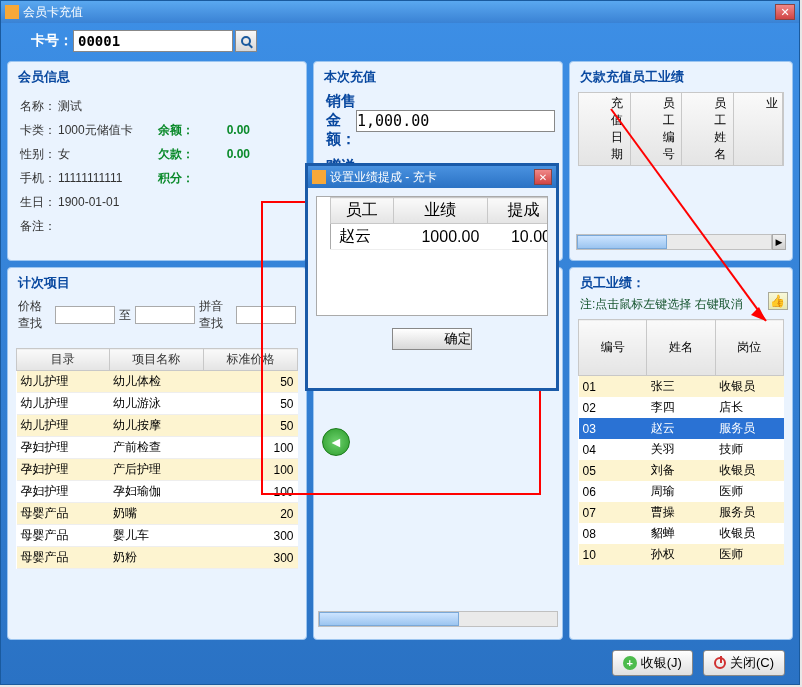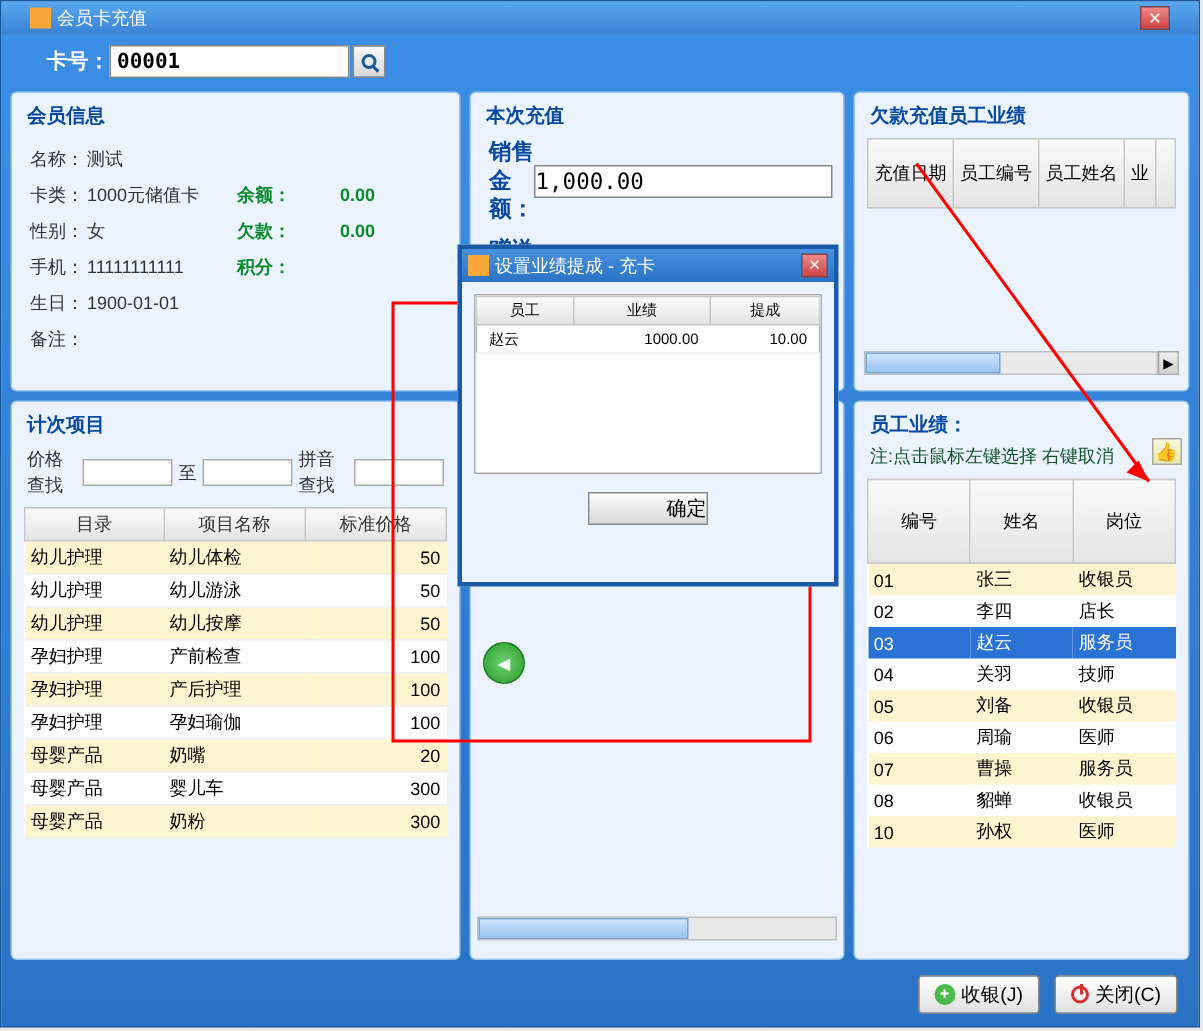--- a/index.html
+++ b/index.html
@@ -1,19 +1,19 @@
 <!DOCTYPE html>
 <html><head>
 <meta charset="utf-8">
 <style>
 * { box-sizing: border-box; margin: 0; padding: 0; }
 body { font-family: "SimSun", "宋体", sans-serif; font-size: 12px; background: #e8e8e8; width: 802px; height: 687px; overflow: hidden; position: relative; }
 
 .window { background: linear-gradient(#3d8fe6, #2a72c4); border: 1px solid #1a5a9e; width: 800px; height: 685px; position: relative; }
-.titlebar { height: 22px; background: linear-gradient(#5aa8f0, #3a82d4); display: flex; align-items: center; padding: 0 19px; color: #fff; font-size: 12px; }
+.titlebar { height: 22px; background: linear-gradient(#5aa8f0, #3a82d4); display: flex; align-items: center; padding: 0 4px; color: #fff; font-size: 12px; }
 .titlebar-icon { width: 14px; height: 14px; background: #f7a838; margin-right: 4px; }
 .titlebar-spacer { flex: 1; }
 .close-btn { width: 20px; height: 16px; background: linear-gradient(#f08888,#d04444); border: 1px solid #884444; color: #fff; display: flex; align-items: center; justify-content: center; font-size: 11px; cursor: pointer; }
 
 .search-row { height: 36px; display: flex; align-items: center; padding-left: 30px; color: #fff; font-size: 14px; font-weight: bold; }
 .card-input { width: 160px; height: 22px; border: 1px solid #888; background: #fff; font-size: 14px; padding: 0 4px; font-weight: bold; font-family: monospace; }
 .search-btn { width: 22px; height: 22px; border: 1px solid #888; background: linear-gradient(#f8f8f8,#d8d8d8); margin-left: 2px; display: flex; align-items: center; justify-content: center; cursor: pointer; }
 .magnifier { width: 10px; height: 10px; border: 2px solid #1a5a9e; border-radius: 50%; position: relative; }
 .magnifier::after { content: ""; position: absolute; width: 5px; height: 2px; background: #1a5a9e; bottom: -3px; right: -4px; transform: rotate(45deg); }
 
@@ -29,37 +29,37 @@
 .info-grid { padding: 6px 8px; line-height: 24px; font-size: 12px; color: #333; }
 .info-row { display: flex; }
 .info-label { width: 38px; }
 .info-value { min-width: 100px; }
 .green-label { color: #0a8a2a; font-weight: bold; width: 44px; }
 .green-val { color: #0a8a2a; font-weight: bold; text-align: right; width: 48px; }
 
 .count-items { flex: 1; overflow: hidden; }
 .item-search { padding: 4px 6px; color: #333; display: flex; align-items: center; gap: 4px; }
 .item-search input { width: 60px; border: 1px solid #aaa; height: 18px; }
-.item-table { margin: 2px 4px; background:#fff; }
+.item-table { margin: 12px 4px; background:#fff; }
 .tbl { width: 100%; border-collapse: collapse; font-size: 12px; }
 .tbl th { background: linear-gradient(#fafafa,#e4e4e4); border: 1px solid #c8c8c8; padding: 2px 4px; font-weight: normal; color: #333; text-align: center; }
 .tbl td { padding: 2px 4px; border-bottom: 1px solid #eee; }
 .tbl tr.alt { background: #fdf4d0; }
 .num-r { text-align: right; }
 
 .recharge { height: 200px; position: relative; }
 .recharge-row { display: flex; align-items: center; padding: 4px 8px; font-size: 14px; }
 .recharge-label { color: #0a49a0; font-weight: bold; font-size: 15px; width: 80px; }
 .recharge-input { flex:1; height: 22px; border: 1px solid #888; font-family: monospace; font-size: 15px; padding-right: 6px; }
 
 .red-rect { position: absolute; border: 2px solid #ff0000; top: 200px; left: 260px; width: 280px; height: 294px; pointer-events: none; z-index: 50; }
 
 .owe-history { height: 200px; position: relative; }
 .owe-head { display: flex; background: linear-gradient(#fafafa,#e4e4e4); border: 1px solid #c8c8c8; margin: 4px; font-size: 12px; }
-.owe-head div { padding: 14px 4px; border-right: 1px solid #c8c8c8; }
+.owe-head div { padding: 2px 4px; border-right: 1px solid #c8c8c8; margin-left: 28px; }
 .scroll-track { position: absolute; bottom: 10px; left: 6px; right: 20px; height: 16px; background: #eaeaea; border: 1px solid #c0c0c0; }
 .scroll-thumb { width: 90px; height: 100%; background: linear-gradient(#cde4ff,#9cc5f0); border: 1px solid #7aa8d8; }
 .scroll-arrow { position: absolute; bottom: 10px; right: 6px; height: 16px; width: 14px; background: linear-gradient(#f0f0f0,#d0d0d0); border: 1px solid #aaa; display:flex; align-items:center; justify-content:center; font-size:9px; }
 
 .staff-perf { flex: 1; position: relative; }
 .staff-note { color: #14532d; padding: 2px 6px; font-size: 12px; }
 .thumbs-btn { position: absolute; top: 24px; right: 4px; width: 20px; height: 18px; background: linear-gradient(#f8f8d8,#e8e8b0); border: 1px solid #aa9; display:flex; align-items:center; justify-content:center; cursor:pointer; }
 .staff-tbl { margin: 4px; }
 .staff-tbl table { width: 100%; border-collapse: collapse; font-size: 12px; background:#fff; }
 .staff-tbl th { background: linear-gradient(#fafafa,#e4e4e4); border: 1px solid #c8c8c8; padding: 19px; font-weight: normal; text-align: center; }
@@ -78,21 +78,21 @@
 .big-btn { height: 26px; border: 1px solid #888; border-radius: 3px; padding: 0 10px; display: flex; align-items: center; gap: 4px; font-size: 13px; cursor: pointer; background: linear-gradient(#fff,#e0e0e0); }
 .icon-plus { width: 14px; height: 14px; border-radius: 50%; background: #4cbb4c; color:#fff; display:flex; align-items:center; justify-content:center; font-size:11px; font-weight:bold; }
 .icon-off { width: 12px; height: 12px; border-radius:50%; border: 2px solid #d03030; position:relative; }
 .icon-off::after { content:""; position:absolute; top:-3px; left:4px; width:2px; height:7px; background:#d03030; }
 
 .dialog { position: absolute; top: 162px; left: 304px; width: 254px; height: 228px; border: 3px solid #1a5aa8; background: #eaf3fe; z-index: 100; }
 .dialog-tb { height: 22px; background: linear-gradient(#4a92e0,#2a72c4); display: flex; align-items: center; color: #fff; font-size: 12px; padding: 0 4px; }
 .dialog-tb .titlebar-icon { margin-right:4px; }
 .dialog-close { width: 18px; height: 16px; background: linear-gradient(#f08888,#d04444); border: 1px solid #884444; display:flex; align-items:center; justify-content:center; color:#fff; font-size:10px; cursor:pointer; }
 .dialog-body { padding: 8px; }
-.dialog-tbl { width: 100%; background: #fff; border: 1px solid #aaa; border-collapse: collapse; font-size:10px; }
+.dialog-tbl { width: 100%; background: #fff; border: 1px solid #aaa; border-collapse: collapse; font-size:16px;margin-left:13px; }
 .dialog-tbl th { background: linear-gradient(#fafafa,#e4e4e4); border:1px solid #c8c8c8; padding: 2px 8px; font-weight: normal; text-align:center; }
 .dialog-tbl td { padding: 2px 8px; border-bottom:1px solid #eee; text-align:right; }
 .dialog-tbl td:first-child { text-align:left; }
 .dialog-list { height: 120px; background:#fff; border:1px solid #aaa; overflow:hidden; }
 .ok-btn { display:block; margin: 12px auto 0; width: 80px; height: 22px; border:1px solid #888; background: linear-gradient(#fff,#d8d8d8); cursor:pointer;text-align:right; }
 
 .red-arrow { position: absolute; z-index: 60; pointer-events: none; }
 </style>
 </head>
 <body>

